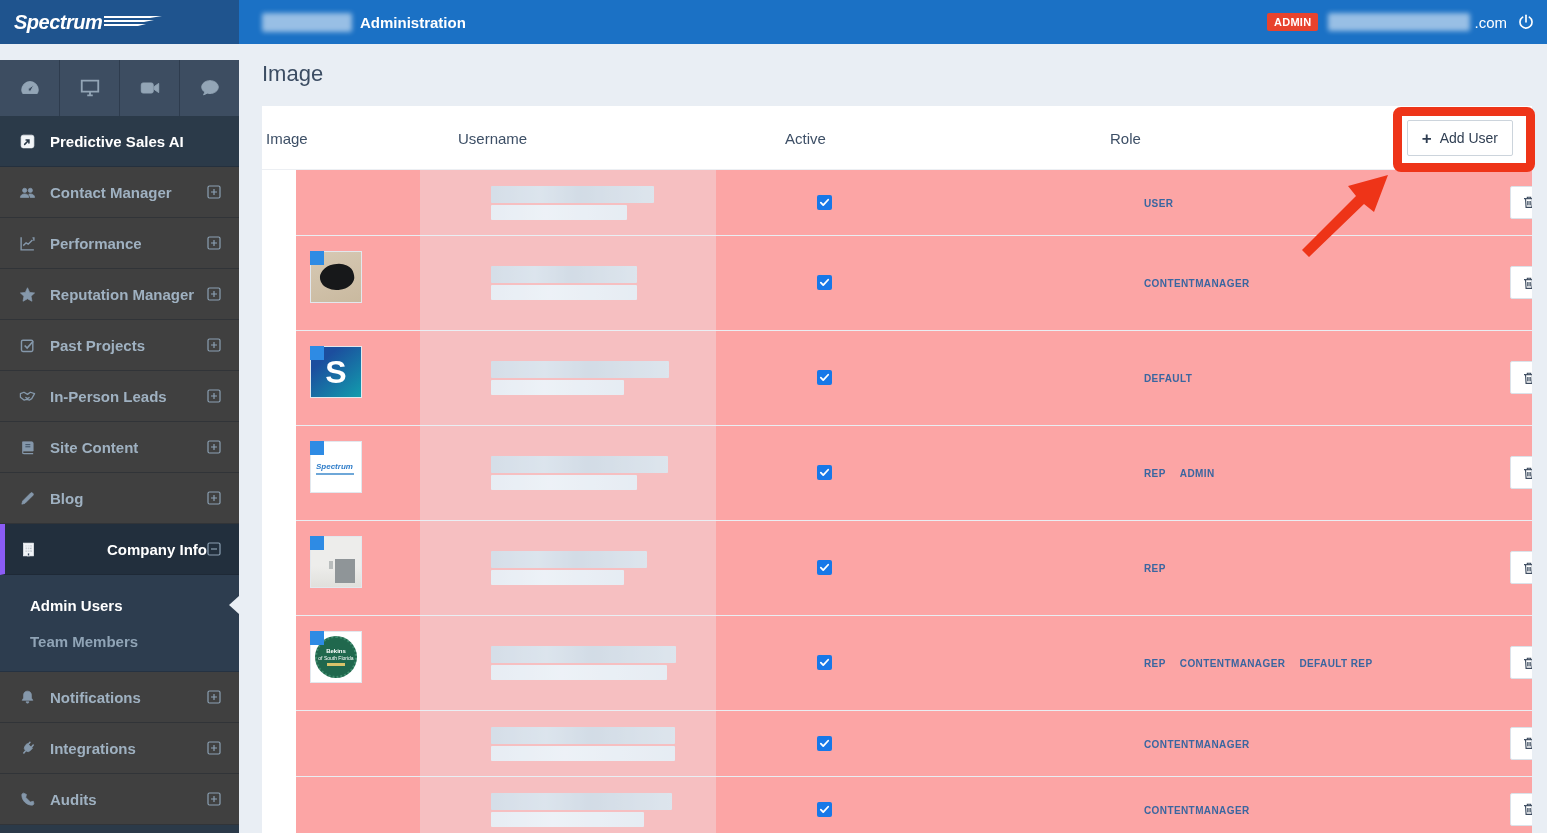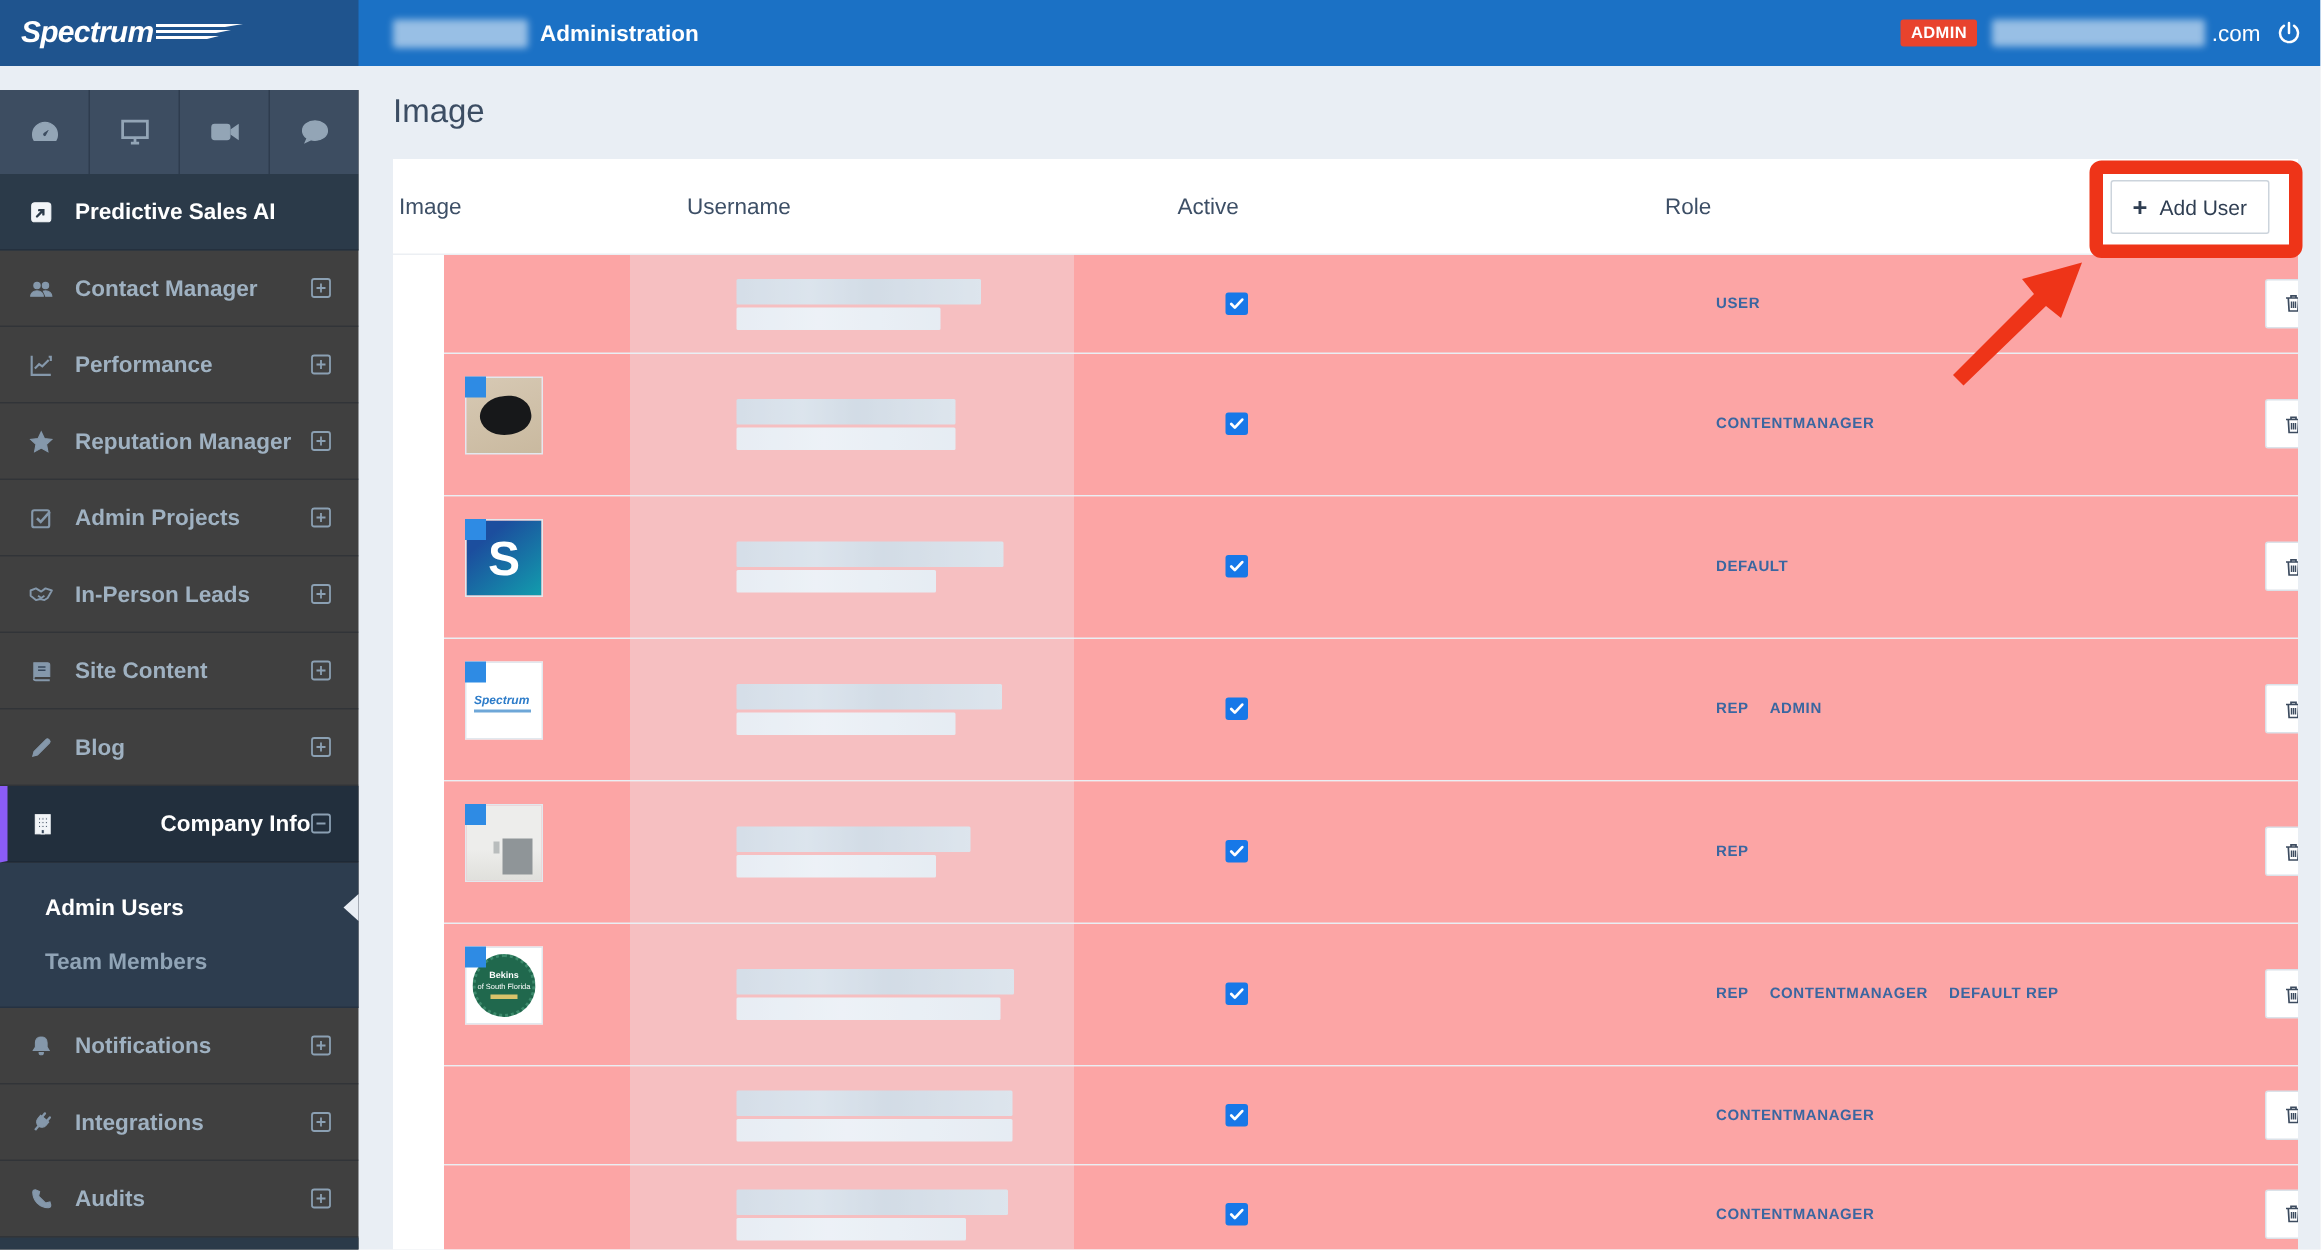--- a/index.html
+++ b/index.html
@@ -192,21 +192,21 @@
             <path d="M7 4v6M4 7h6" stroke-width="1.2"></path>
           </svg></span>
       </div>
       <div class="side-item">
         <span class="s-icon">
           <svg viewBox="0 0 24 24">
             <rect x="3.5" y="4.5" width="16" height="16" rx="2" fill="none" stroke-width="2"></rect>
             <path d="M8 12l3.5 3.5L20 6" fill="none" stroke-width="2.4"></path>
           </svg>
         </span>
-        <span class="s-label">Admin Projects</span>
+        <span class="s-label">Past Projects</span>
         <span class="s-expand"><svg viewBox="0 0 14 14">
             <rect x="1" y="1" width="12" height="12" rx="1.5" stroke-width="1.2"></rect>
             <path d="M7 4v6M4 7h6" stroke-width="1.2"></path>
           </svg></span>
       </div>
       <div class="side-item">
         <span class="s-icon">
           <svg viewBox="0 0 24 24">
             <path d="M2 8l5-2 5 3 4-3 6 2-4 7-3 2-4-1-4 1-5-4z" fill="none" stroke-width="1.8" stroke-linejoin="round"></path>
             <path d="M9 13l3 2 3-2" fill="none" stroke-width="1.8"></path>

